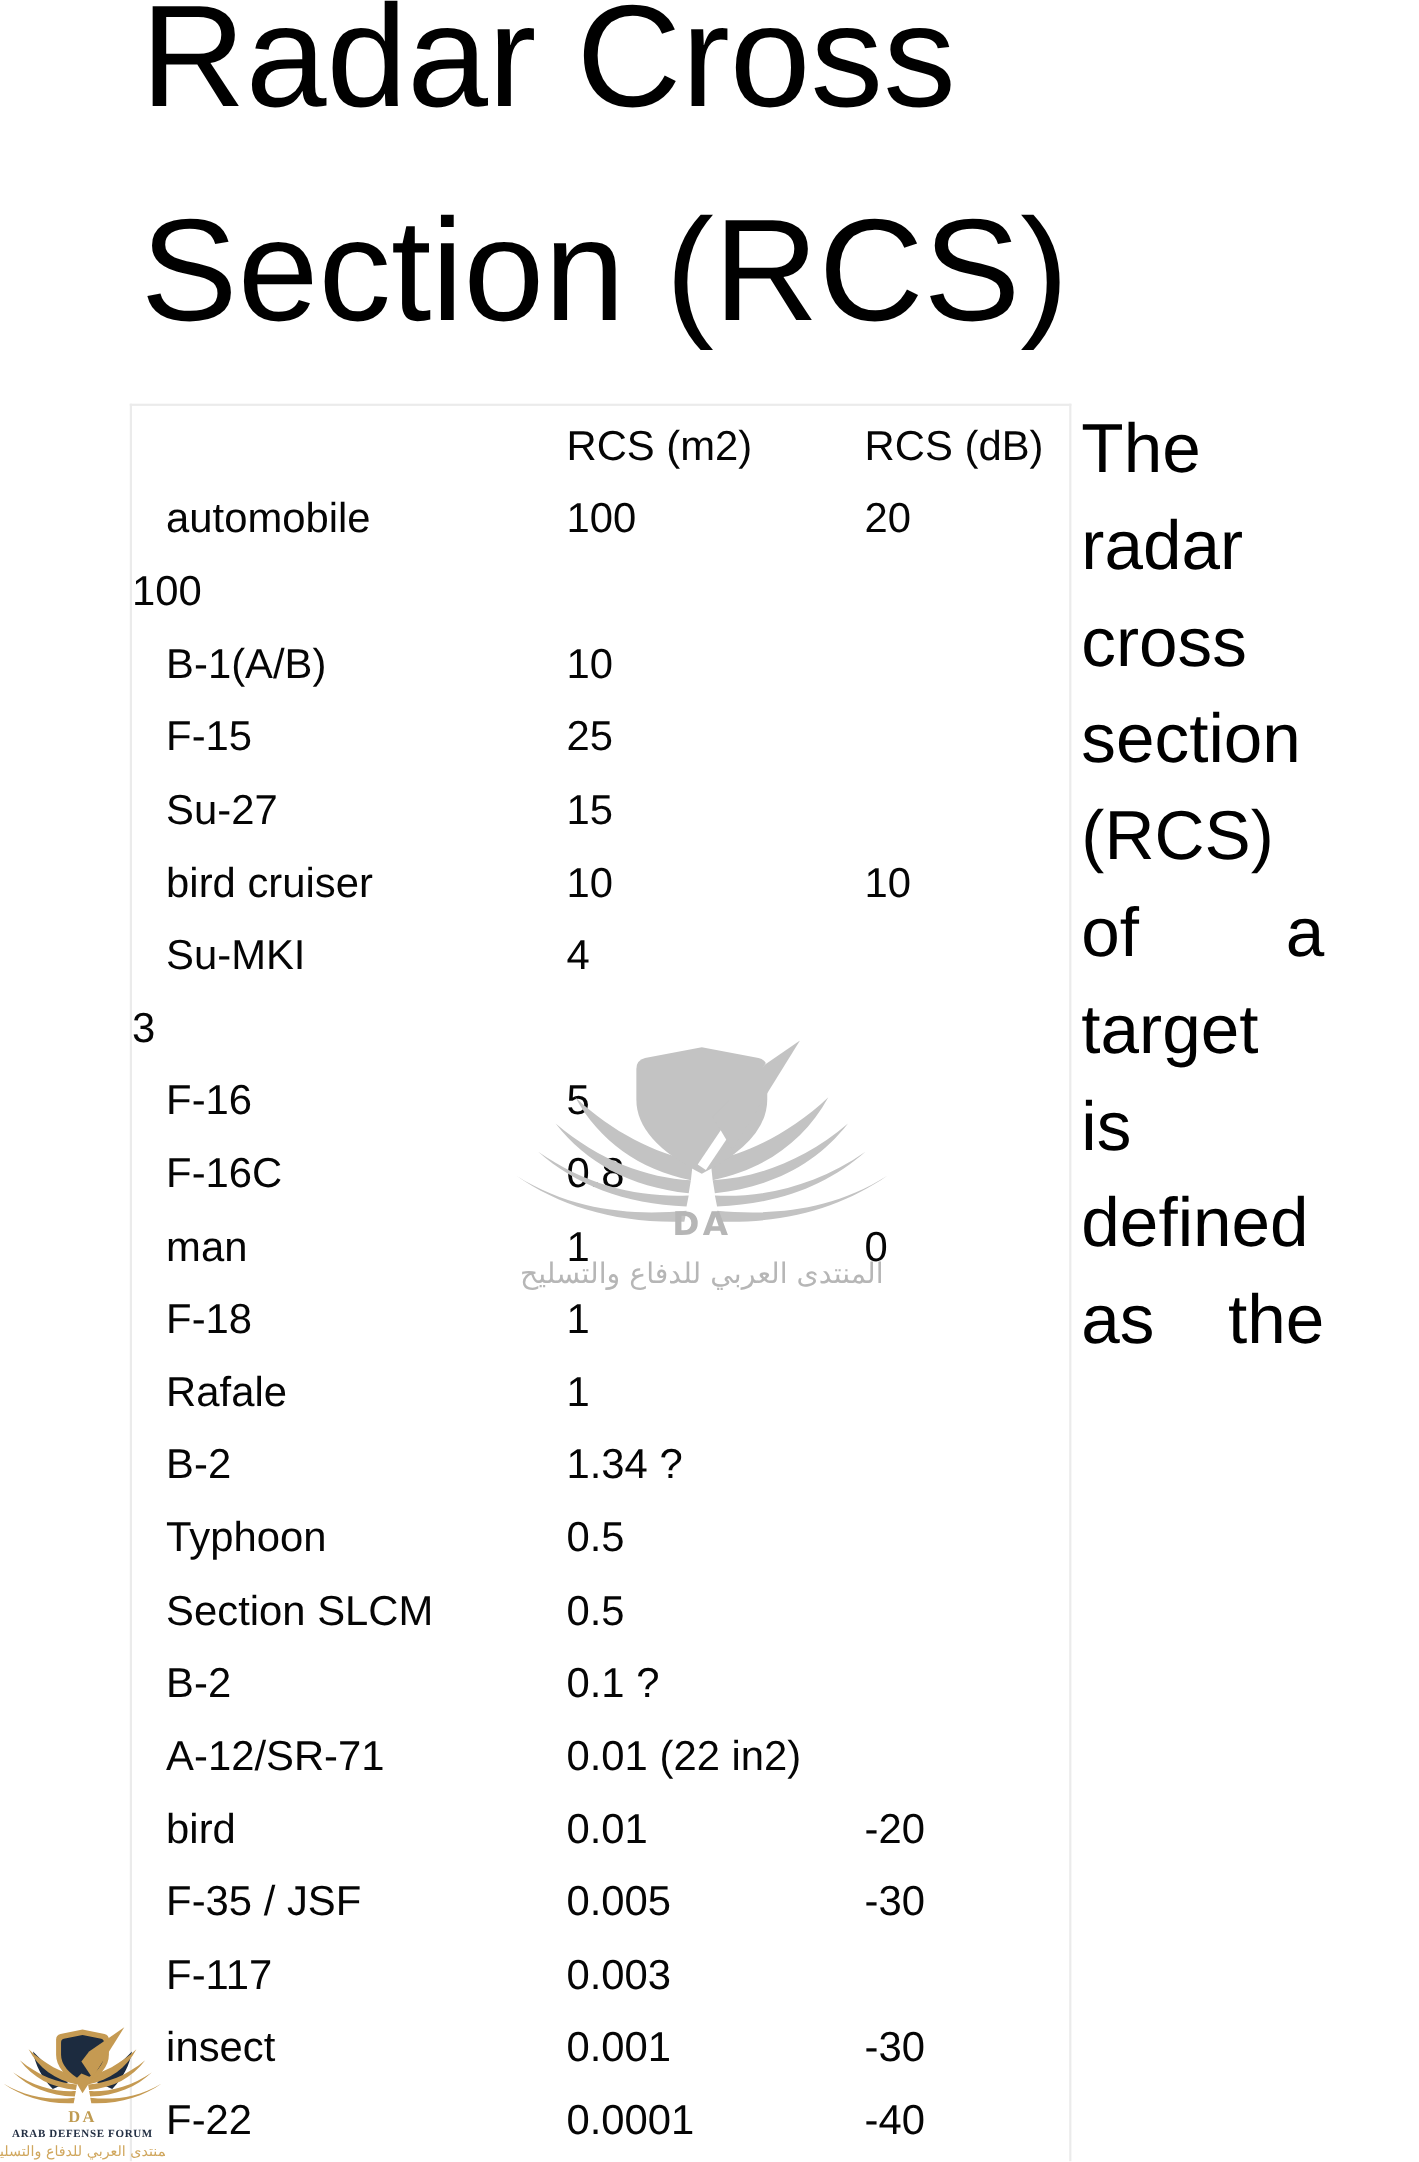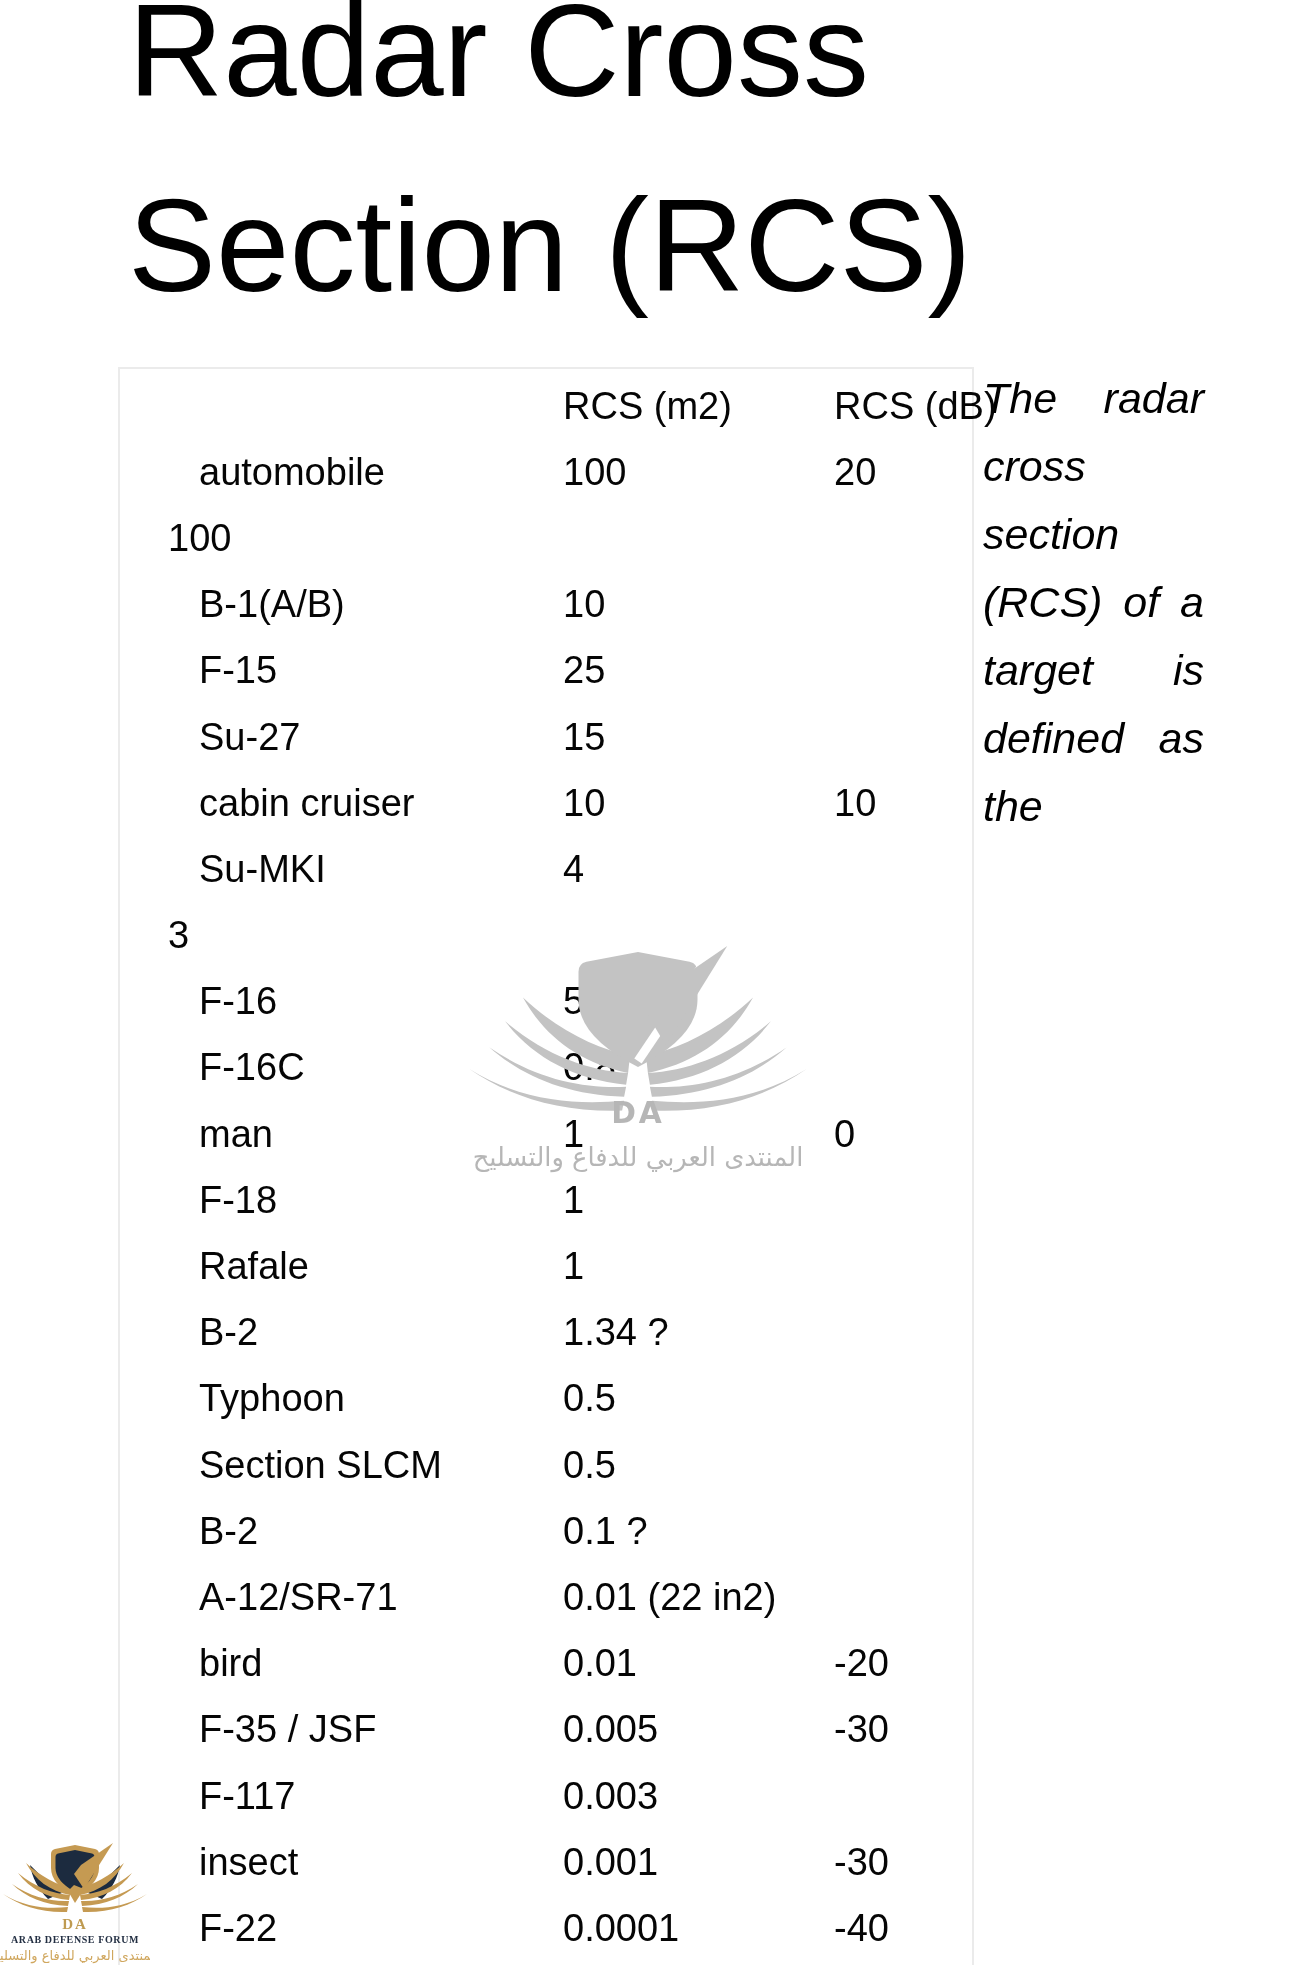--- a/index.html
+++ b/index.html
@@ -15,29 +15,29 @@
   }
   .title span{display:block;}
   
   .table-card{
     position:absolute;left:118px;top:367px;width:856px;height:1598px;
     background:#ffffff;border:2px solid #ebebeb;border-bottom:none;
     padding-top:4px;box-sizing:border-box;z-index:1;
   }
   .t-row{
     display:grid;grid-template-columns:395px 271px 1fr;
-    height:66.2px;align-items:center;font-size:38px;color:#050505;padding-left:48px;
+    height:66.2px;align-items:center;font-size:38px;color:#050505;
   }
   .t-row .c1{padding-left:31px;white-space:nowrap;}
   .t-row .c2,.t-row .c3{white-space:nowrap;}
   
   .side-text{
     position:absolute;left:983px;top:364px;width:221px;
-    font-size:43px;line-height:68px;color:#000;
-    text-align:justify;text-align-last:justify;font-style:italic;
+    font-size:63px;line-height:88px;color:#000;
+    text-align:justify;text-align-last:justify;
   }
   
   .watermark{
     position:absolute;left:460px;top:946px;width:356px;height:238px;
     z-index:5;pointer-events:none;
   }
   .watermark text{font-family:"DejaVu Sans",sans-serif;}
   
   .corner-logo{
     position:absolute;left:0;top:1841px;width:150px;height:128px;
@@ -84,21 +84,21 @@
     <div class="c3"></div>
   </div>
 
   <div class="t-row">
     <div class="c1">Su-27</div>
     <div class="c2">15</div>
     <div class="c3"></div>
   </div>
 
   <div class="t-row">
-    <div class="c1">cabin cruiser</div>
+    <div class="c1">bird cruiser</div>
     <div class="c2">10</div>
     <div class="c3">10</div>
   </div>
 
   <div class="t-row">
     <div class="c1">Su-MKI</div>
     <div class="c2">4</div>
     <div class="c3"></div>
   </div>
 

